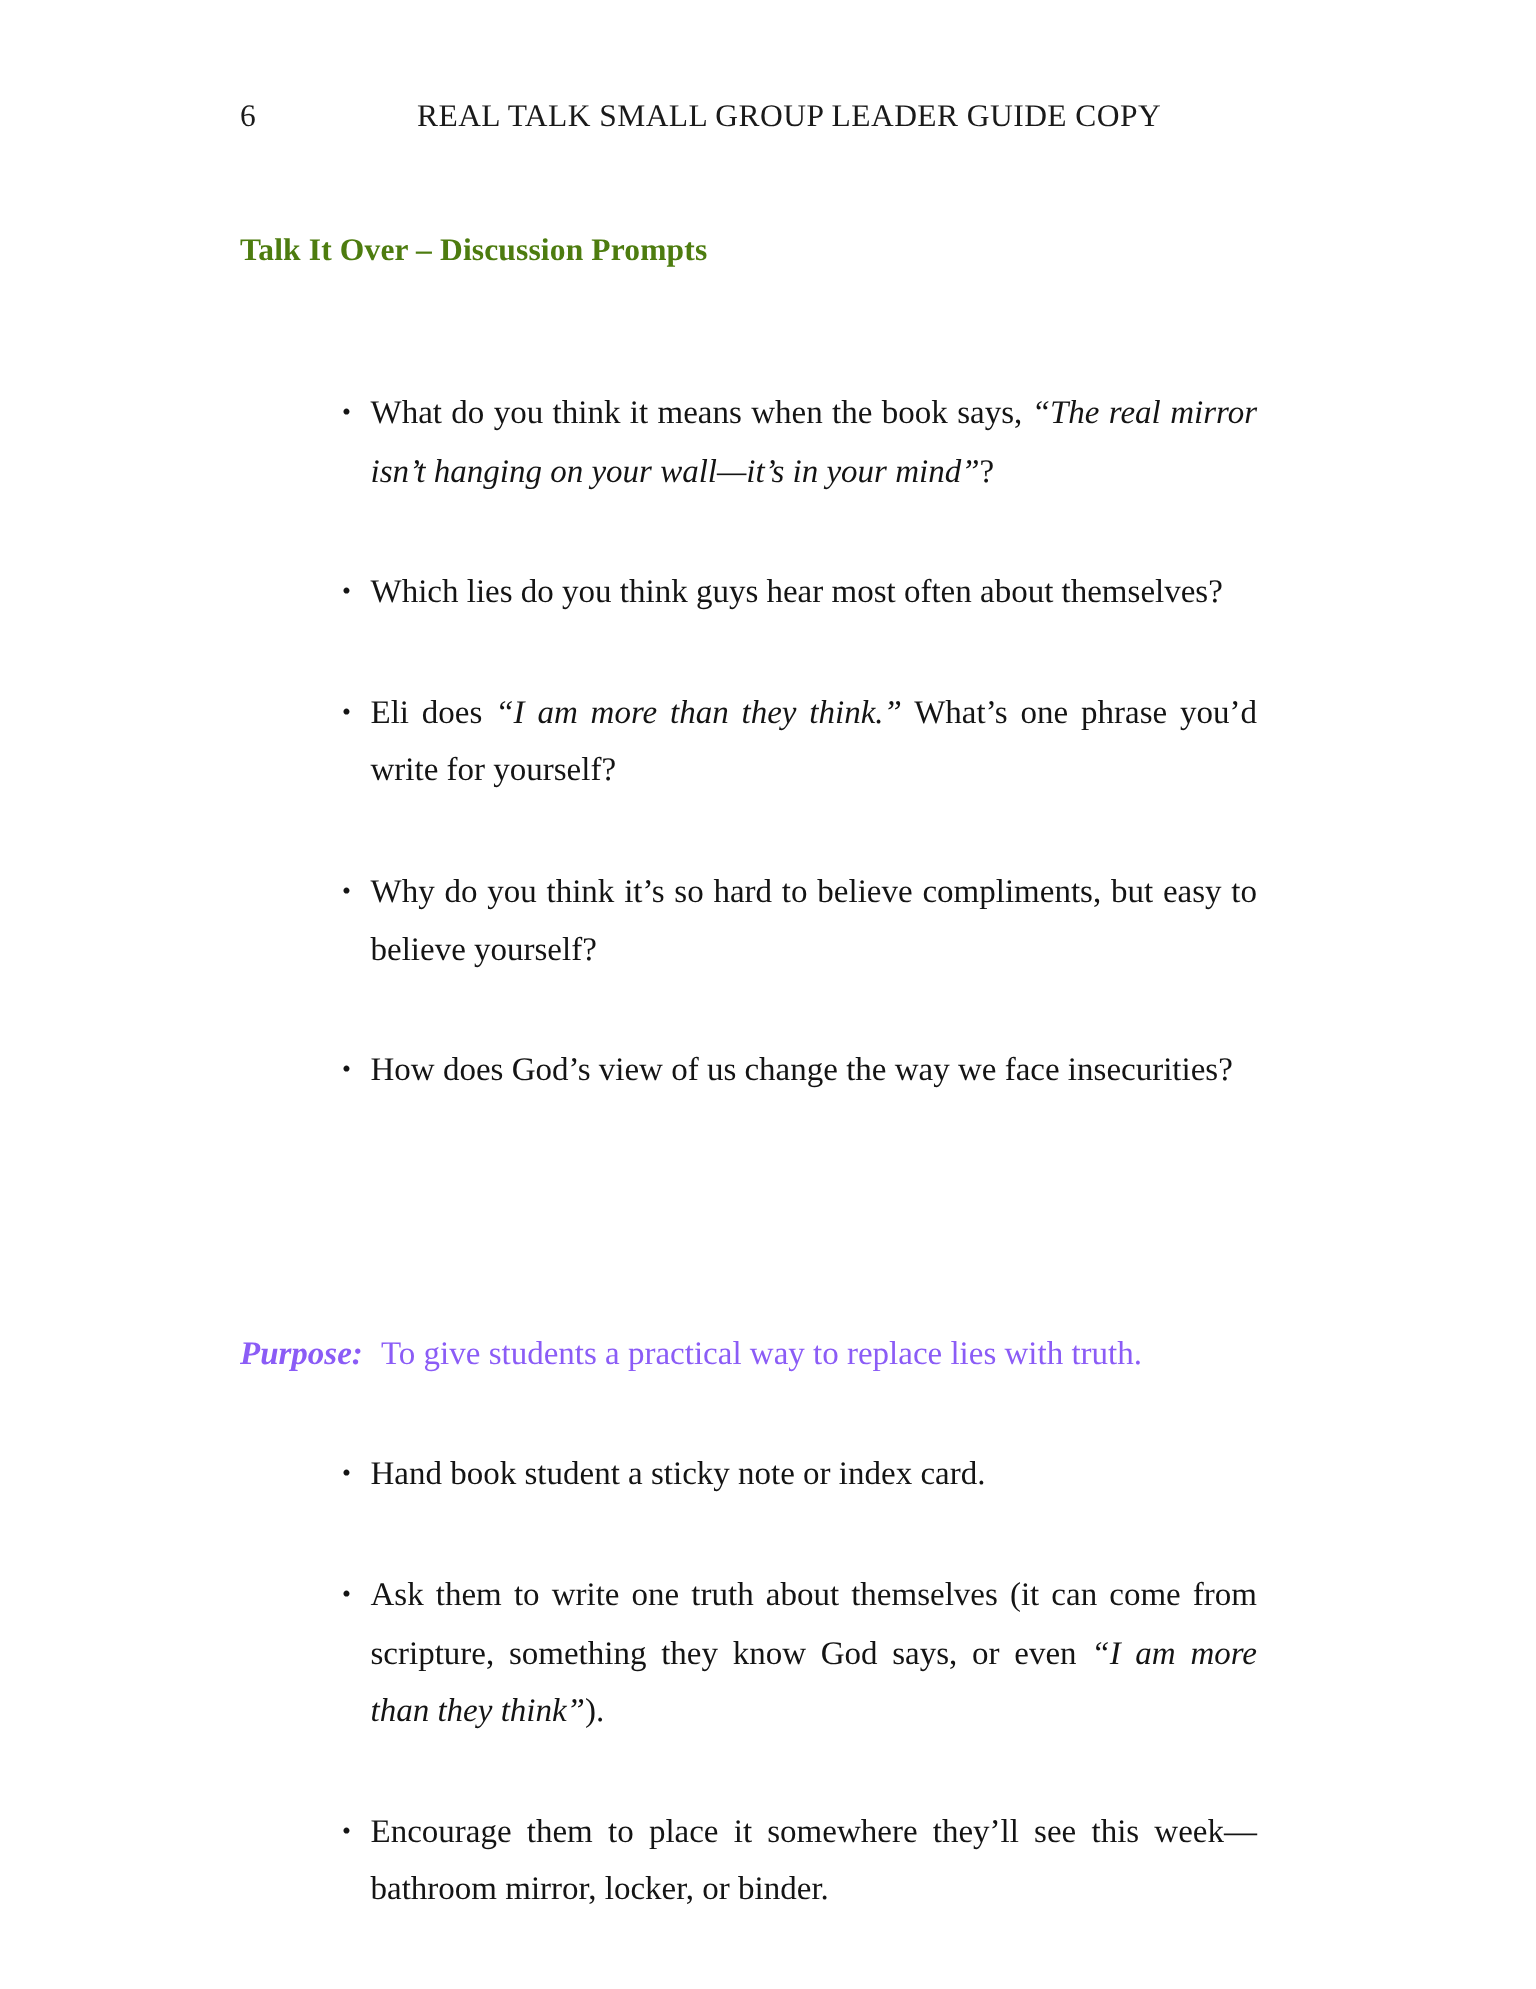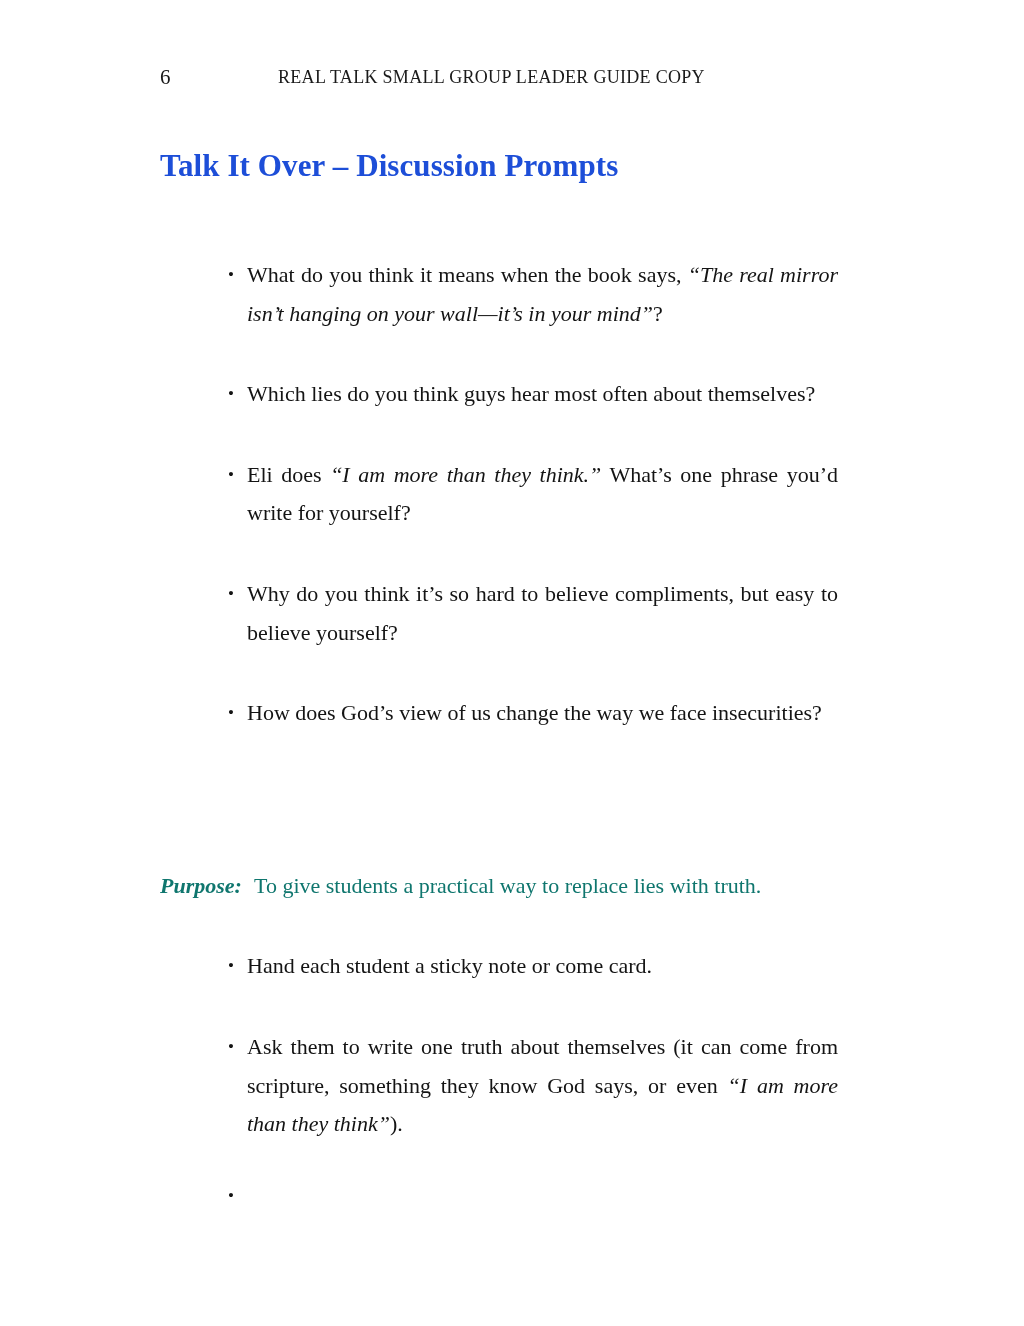--- a/index.html
+++ b/index.html
@@ -37,42 +37,42 @@
     top: 0;
     font-size: 21px;
     line-height: 30px;
     letter-spacing: 0.2px;
     color: #1a1a1a;
   }
   .head-title {
     position: absolute;
     left: 118px;
     top: 0;
-    font-size: 18px;
+    font-size: 21px;
     line-height: 30px;
     letter-spacing: 0.3px;
     white-space: nowrap;
     color: #1a1a1a;
   }
 
   
   .content {
     position: absolute;
     left: 160px;
     top: 148px;
     width: 678px;
   }
 
   h2.section-heading {
     margin: 0;
-    font-size: 31px;
+    font-size: 21px;
     font-weight: bold;
     line-height: 36px;
     letter-spacing: 0.1px;
-    color: #1d4ed8;
+    color: #4d7c0f;
   }
 
   .gap-after-heading-1 { height: 30px; }
   .gap-before-heading-2 { height: 112px; }
   .gap-after-heading-2 { height: 22px; }
 
   ul.prompt-list {
     margin: 0;
     padding: 0;
     list-style: none;
@@ -94,24 +94,24 @@
     left: 68px;
     top: 0;
     width: 10px;
     line-height: 38.6px;
     font-size: 17px;
     color: #141414;
   }
   ul.prompt-list li .li-text { display: block; margin-top: 42px; }
 
   .meta-line {
-    margin: 0 0 21px 0;
+    margin: 16px 0 21px 0;
     font-size: 22px;
     line-height: 38.6px;
-    color: #0f766e;
+    color: #8b5cf6;
   }
   .meta-line .lead {
     font-weight: bold;
     font-style: italic;
   }
   .meta-line .lead-space { display: inline-block; width: 7px; }
 
   em.q { font-style: italic; }
 </style>
 </head>
@@ -154,25 +154,26 @@
 
     <div class="gap-before-heading-2"></div>
 
     <div class="gap-after-heading-2"></div>
 
     <p class="meta-line" id="meta-0"><span class="lead">Purpose:</span><span class="lead-space"></span><span> To give students a practical way to replace lies with truth.</span></p>
 
     <ul class="prompt-list" id="list-1">
         <li>
           <span class="bullet-marker">•</span>
-          <span class="li-text"><span>Hand each student a sticky note or come card.</span></span>
+          <span class="li-text"><span>Hand book student a sticky note or index card.</span></span>
         </li>
         <li>
           <span class="bullet-marker">•</span>
           <span class="li-text"><span>Ask them to write one truth about themselves (it can come from scripture, something they know God says, or even </span><em class="q">“I am more than they think”</em><span>).</span></span>
         </li>
         <li>
           <span class="bullet-marker">•</span>
+          <span class="li-text"><span>Encourage them to place it somewhere they’ll see this week—bathroom mirror, locker, or binder.</span></span>
         </li>
       </ul>
 
   </div>
 </div>
 
 </body></html>

